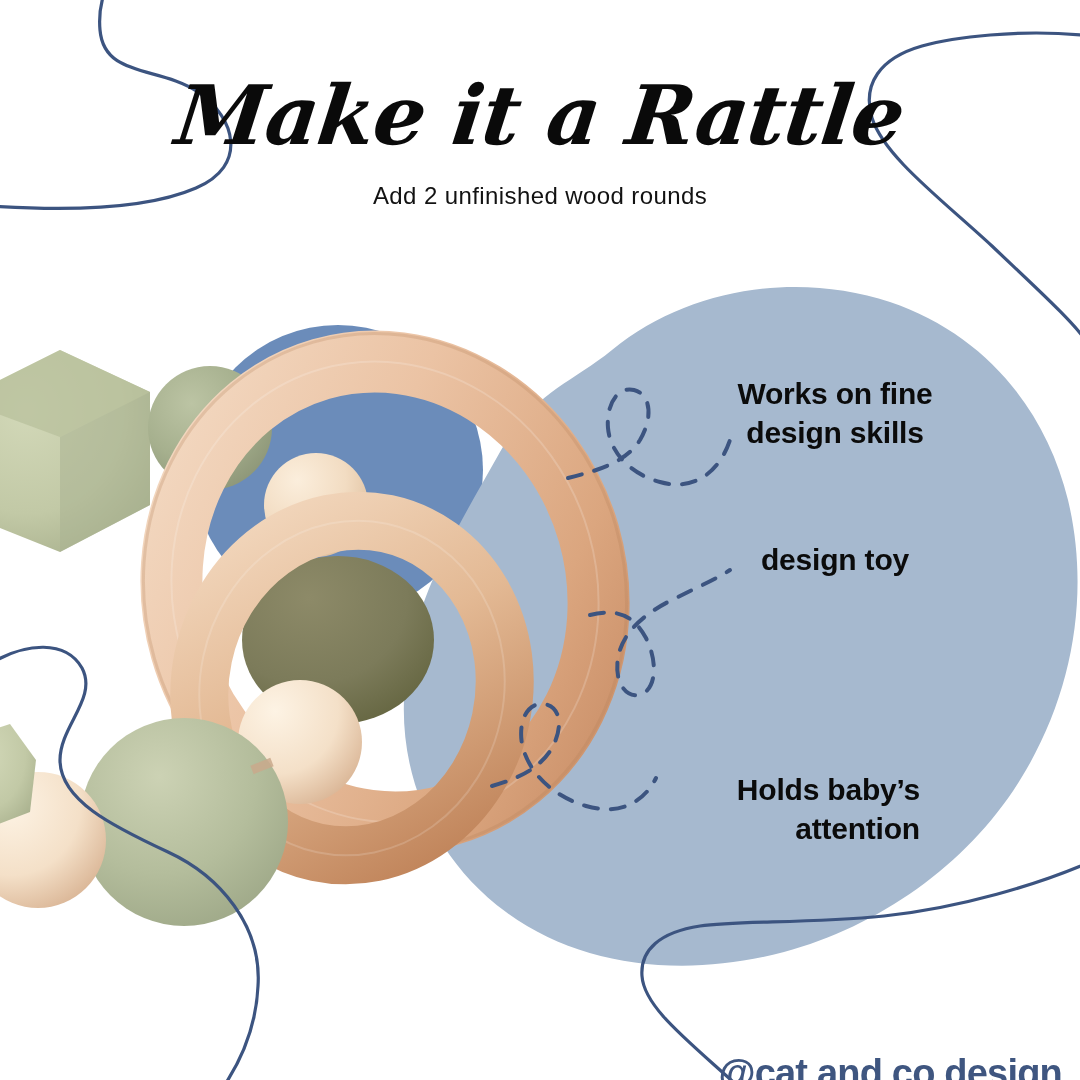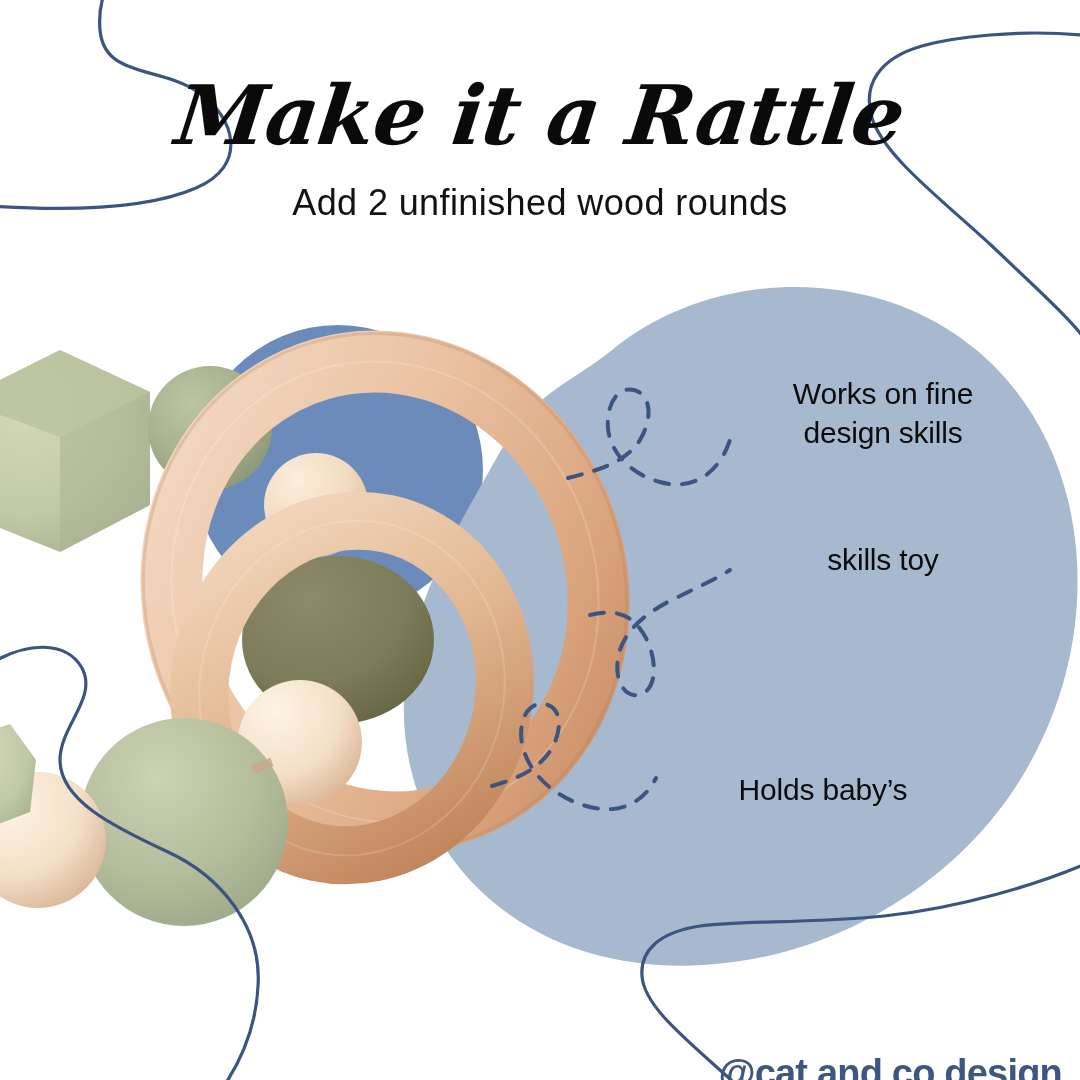--- a/index.html
+++ b/index.html
@@ -30,40 +30,39 @@
     line-height: 1.0;
     letter-spacing: -1px;
     color: #0a0a0a;
     transform: skewX(-7deg);
   }
   #subtitle {
     position: absolute;
     left: 0; top: 182px;
     width: 1080px;
     text-align: center;
-    font-size: 36px;
+    font-size: 24px;
     font-weight: 400;
     letter-spacing: 0.4px;
     color: #121212;
   }
 
   
   .benefit {
     position: absolute;
     text-align: center;
-    font-weight: 400;
+    font-weight: 700;
     font-size: 30px;
     line-height: 1.30;
     color: #0b0b0b;
     letter-spacing: -0.2px;
-    margin-left: 48px;
   }
   #benefit-0 { left: 690px; top: 374px; width: 290px; }
   #benefit-1 { left: 690px; top: 540px; width: 290px; }
-  #benefit-2 { left: 630px; top: 770px; width: 290px; }
+  #benefit-2 { left: 630px; top: 770px; width: 290px; text-align: right; }
 
   
   #handle {
     position: absolute;
     right: 18px;
     top: 1052px;
     font-size: 38px;
     font-weight: 700;
     letter-spacing: -0.8px;
     color: #3f5680;
@@ -193,21 +192,22 @@
   </svg>
 
   <div id="title">Make it a Rattle</div>
   <div id="subtitle">Add 2 unfinished wood rounds</div>
 
   <div class="benefit" id="benefit-0">
     <div>Works on fine</div>
     <div>design skills</div>
   </div>
   <div class="benefit" id="benefit-1">
-    <div>skills toy</div>
+    <div>design toy</div>
   </div>
   <div class="benefit" id="benefit-2">
     <div>Holds baby’s</div>
+    <div>attention</div>
   </div>
 
   <div id="handle">@cat.and.co.design</div>
 
 </div>
 
 </body></html>

